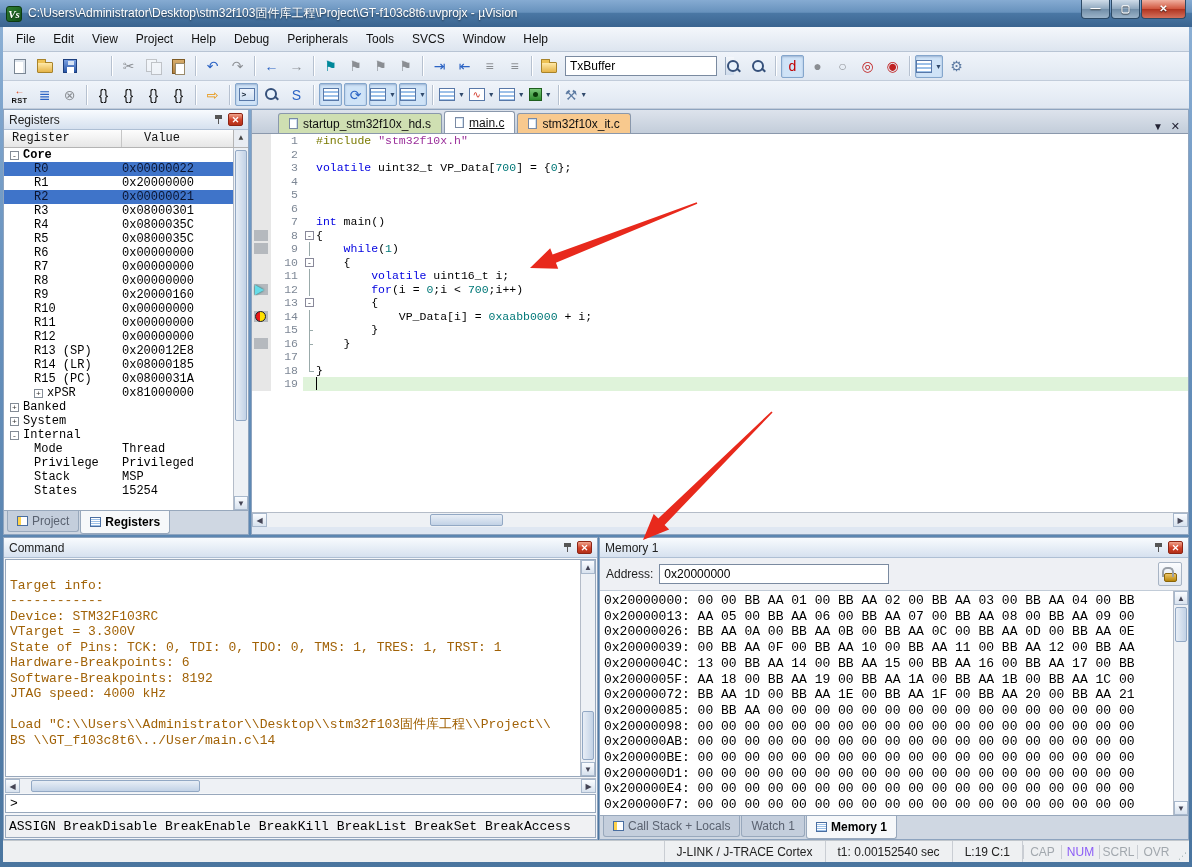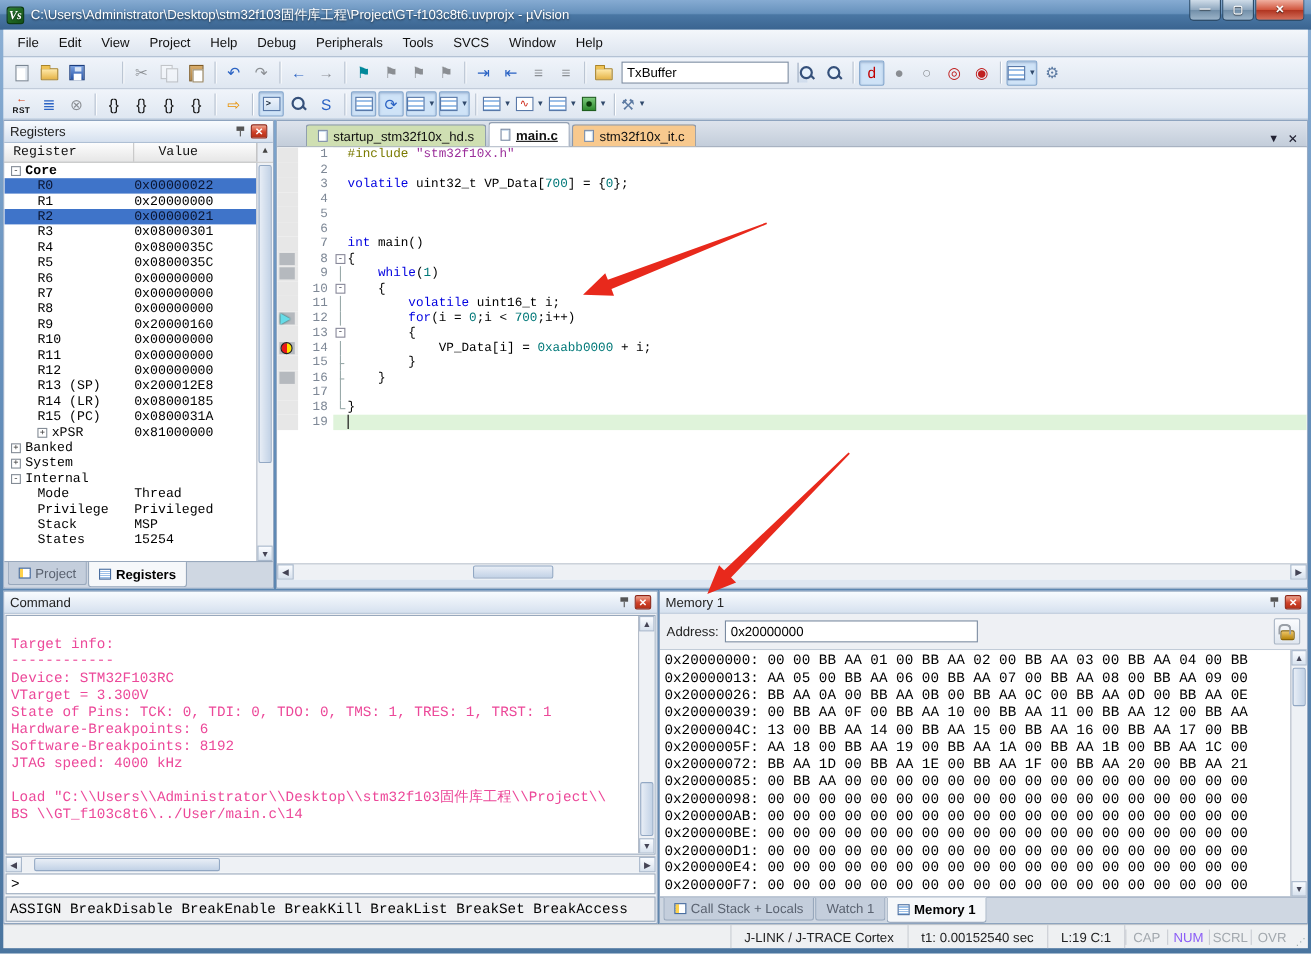--- a/index.html
+++ b/index.html
@@ -97,21 +97,21 @@
   .ti-grid { width:11px; height:10px; border:1px solid #4a6ea0; background:repeating-linear-gradient(180deg,#fff 0 1px,#9cc0e8 1px 2px); }
   .ti-list { width:11px; height:10px; border:1px solid #4a6ea0; background:linear-gradient(90deg,#ffd24a 0 3px,#fff 3px), repeating-linear-gradient(180deg,#fff 0 1px,#88aacf 1px 2px); }
   .ti-page { width:9px; height:11px; background:#fff; border:1px solid #7a8aa4; box-shadow:inset -1px 1px 0 #cfe0f0; }
   
   #editor { position:absolute; left:251px; top:109px; width:938px; height:426px; background:#fff; border:1px solid #8ea4bf; display:flex; flex-direction:column; }
   .etabs { display:flex; align-items:flex-end; height:24px; background:linear-gradient(#dde3ec,#c3cdda); padding-left:26px; border-bottom:1px solid #8a98ac; }
   .etab { display:flex; align-items:center; gap:5px; height:20px; padding:0 10px; border:1px solid #8a98ac; border-bottom:none;
     border-radius:3px 3px 0 0; font-size:12px; color:#111; margin-right:2px; }
   .etab.green { background:#cfdfb2; }
   .etab.orange { background:#f8c98e; }
-  .etab.active { background:#fff; height:22px; font-weight:bold; text-decoration:underline; }
+  .etab.active { background:#fff; height:22px; font-weight:normal; text-decoration:underline; }
   .etab-ctrl { margin-left:auto; display:flex; align-items:center; gap:8px; padding-right:8px; font-size:10px; color:#223; }
   .code-wrap { flex:1; position:relative; overflow:hidden; background:#fff; }
   .code-line { display:flex; height:13.5px; font:11.5px/13.5px "Liberation Mono",monospace; }
   .lm { width:19px; background:#e7e7e7; flex:0 0 19px; position:relative; }
   .lm .blk { position:absolute; left:2px; top:1px; width:14px; height:11px; background:#b5b9be; }
   .lm .stepArrow { position:absolute; left:3px; top:2px; width:0; height:0; border-left:9px solid #66dce8; border-top:5px solid transparent; border-bottom:5px solid transparent; filter:drop-shadow(0 0 1px #066); }
   .lm .bkCircle { position:absolute; left:3px; top:1px; width:11px; height:11px; border-radius:50%; border:1px solid #222; background:linear-gradient(90deg,#e81818 50%,#ffe000 50%); }
   .ln { width:32px; flex:0 0 32px; text-align:right; padding-right:5px; color:#7e8896; background:#fff; }
   .fold { width:13px; flex:0 0 13px; position:relative; }
   .fold.bar::before, .fold.tickbar::before, .fold.end::before { content:""; position:absolute; left:6px; top:0; bottom:0; border-left:1px solid #9aa; }
@@ -124,21 +124,21 @@
   .caret { position:absolute; left:0; top:0; width:1px; height:13px; background:#000; }
   .tk-kw { color:#0000e0; } .tk-num { color:#007878; } .tk-str { color:#9b309b; } .tk-dir { color:#7a7a00; }
   .hscroll { height:15px; background:#eef1f5; border-top:1px solid #b4bcc8; display:flex; align-items:stretch; font-size:8px; color:#445; }
   .hscroll .arr { width:15px; text-align:center; line-height:14px; background:linear-gradient(#fafcff,#d8e2ee); border:1px solid #a8b8cc; }
   .hscroll .trk { flex:1; position:relative; }
   .hscroll .thumb { position:absolute; top:1px; bottom:1px; background:linear-gradient(#e8eef6,#c2d2e6); border:1px solid #92a8c4; border-radius:2px; }
   .editor-gap { height:7px; background:#dfe7f2; }
   
   #command-panel { left:3px; top:537px; width:595px; height:303px; display:flex; flex-direction:column; }
   .cmd-body { flex:1; display:flex; border:1px solid #98a8bc; background:#fff; margin:1px; overflow:hidden; }
-  .cmd-lines { flex:1; padding:2px 4px; font:13px/15.5px "Liberation Mono",monospace; color:#ec4899; }
+  .cmd-lines { flex:1; padding:2px 4px; font:13px/15.5px "Liberation Mono",monospace; color:#a16207; }
   .cmd-lines div { white-space:pre; }
   .cmd-prompt { height:19px; border:1px solid #98a8bc; margin:1px; background:#fff; font:13px/17px "Liberation Mono",monospace; padding-left:4px; }
   .cmd-fns { height:23px; border:1px solid #98a8bc; margin:1px; background:#f0f1f3; font:13px/21px "Liberation Mono",monospace; padding-left:3px; white-space:pre; overflow:hidden; }
   
   #memory-panel { left:599px; top:537px; width:590px; height:303px; display:flex; flex-direction:column; }
   .mem-addr { height:33px; display:flex; align-items:center; padding:0 6px; background:#eef0f4; border-bottom:1px solid #c2ccd8; font-size:12px; color:#222; gap:6px; }
   .mem-addr input { width:230px; height:20px; border:1px solid #7a8aa0; font:12px "Liberation Sans",sans-serif; padding-left:4px; }
   .mem-addr .sp { flex:1; }
   .lockbtn { width:24px; height:24px; border:1px solid #a8b4c4; background:linear-gradient(#fbfcfe,#dfe6ef); border-radius:2px; display:flex; align-items:center; justify-content:center; }
   .lock { position:relative; width:13px; height:9px; background:linear-gradient(#eec668,#b8860b); border:1px solid #8a6508; border-radius:2px; margin-top:6px; }

